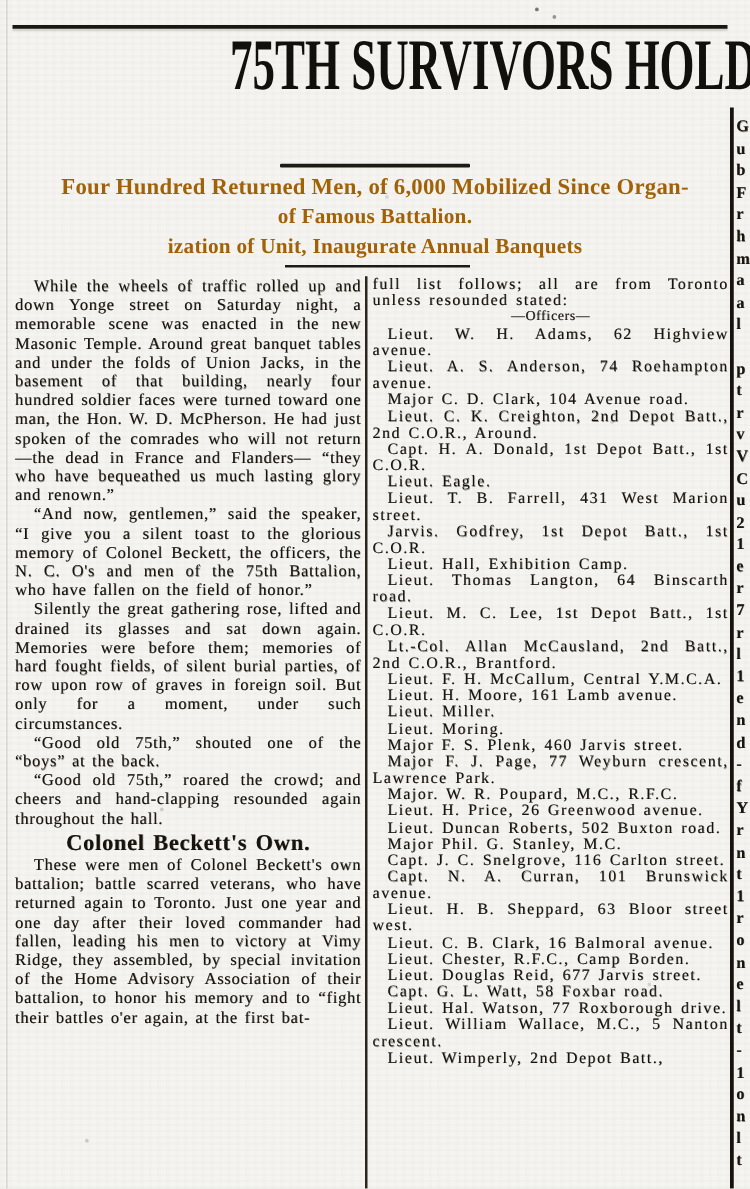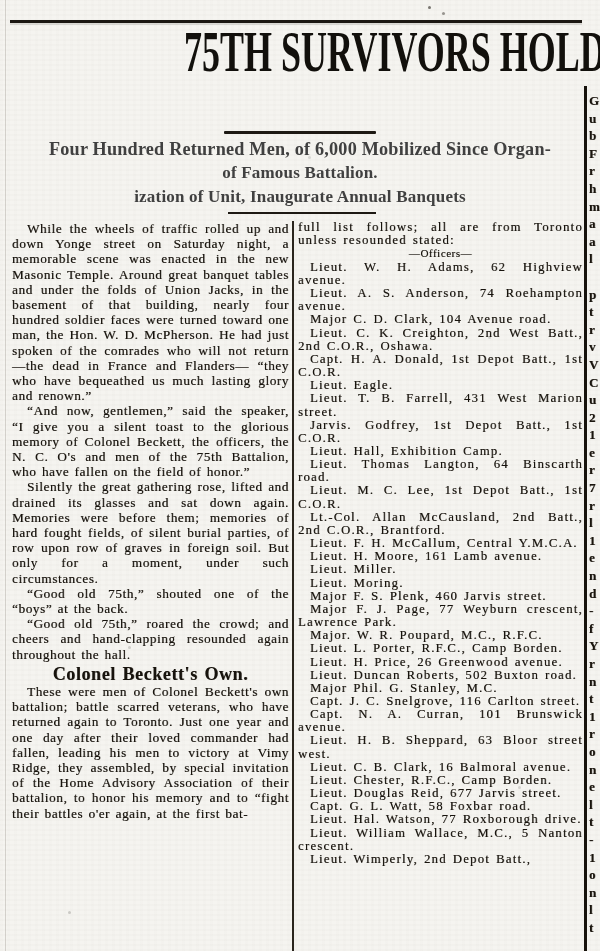--- a/index.html
+++ b/index.html
@@ -16,21 +16,21 @@
   }
   .left-edge-line{position:absolute;top:0;left:5px;width:1px;height:951px;background:rgba(60,50,40,0.18);}
   .top-rule{position:absolute;top:20px;left:10px;width:572px;height:3px;background:#1b1712;box-shadow:0 2px 0 rgba(27,23,18,0.12);}
   .masthead{position:absolute;top:26px;left:0;width:540px;display:flex;align-items:center;}
   .hl{white-space:nowrap;font-weight:bold;font-size:58px;color:#12100c;transform:scaleX(0.62);transform-origin:center;}
   .hl1{line-height:52px;}
   .hl2{line-height:50px;position:relative;left:16px;}
   .divider{position:absolute;background:#1d1913;}
   .d1{top:131px;left:224px;width:152px;height:3px;border-radius:1px;}
   .d2{top:212px;left:228px;width:148px;height:2px;}
-  .subtitle{position:absolute;top:137px;left:0;width:600px;display:flex;flex-direction:column;align-items:center;font-weight:bold;color:#404040;}
+  .subtitle{position:absolute;top:137px;left:0;width:600px;display:flex;flex-direction:column;align-items:center;font-weight:bold;color:#a16207;}
   .sub-line{white-space:nowrap;font-size:17px;line-height:24px;letter-spacing:0.2px;}
   .sub-line:first-child{font-size:18.2px;}
   .columns{position:absolute;top:221px;left:12px;width:571px;display:flex;align-items:stretch;}
   .col-left{
     width:277px;font-size:13.2px;line-height:15.2px;text-align:justify;
     letter-spacing:0.045em;word-spacing:1.5px;
     text-shadow:0.45px 0.25px 0 rgba(25,20,12,0.5);
   }
   .col-rule{width:2px;background:#2a251d;margin:0 4px 0 3px;min-height:730px;}
   .col-right{
@@ -104,37 +104,36 @@
 
     <div class="col-rule"></div>
 
     <div class="col-right">
       <p class="para intro">full list follows; all are from Toronto unless resounded stated:</p>
       <div class="officers-heading">—Officers—</div>
       <div>
           <p class="entry">Lieut. W. H. Adams, 62 Highview avenue.</p>
           <p class="entry">Lieut. A. S. Anderson, 74 Roehampton avenue.</p>
           <p class="entry">Major C. D. Clark, 104 Avenue road.</p>
-          <p class="entry">Lieut. C. K. Creighton, 2nd West Batt., 2nd C.O.R., Oshawa.</p>
+          <p class="entry">Lieut. C. K. Creighton, 2nd Depot Batt., 2nd C.O.R., Around.</p>
           <p class="entry">Capt. H. A. Donald, 1st Depot Batt., 1st C.O.R.</p>
           <p class="entry">Lieut. Eagle.</p>
           <p class="entry">Lieut. T. B. Farrell, 431 West Marion street.</p>
           <p class="entry">Jarvis. Godfrey, 1st Depot Batt., 1st C.O.R.</p>
           <p class="entry">Lieut. Hall, Exhibition Camp.</p>
           <p class="entry">Lieut. Thomas Langton, 64 Binscarth road.</p>
           <p class="entry">Lieut. M. C. Lee, 1st Depot Batt., 1st C.O.R.</p>
           <p class="entry">Lt.-Col. Allan McCausland, 2nd Batt., 2nd C.O.R., Brantford.</p>
           <p class="entry">Lieut. F. H. McCallum, Central Y.M.C.A.</p>
           <p class="entry">Lieut. H. Moore, 161 Lamb avenue.</p>
           <p class="entry">Lieut. Miller.</p>
           <p class="entry">Lieut. Moring.</p>
           <p class="entry">Major F. S. Plenk, 460 Jarvis street.</p>
           <p class="entry">Major F. J. Page, 77 Weyburn crescent, Lawrence Park.</p>
           <p class="entry">Major. W. R. Poupard, M.C., R.F.C.</p>
-          <p class="entry">Lieut. L. Porter, R.F.C., Camp Borden.</p>
           <p class="entry">Lieut. H. Price, 26 Greenwood avenue.</p>
           <p class="entry">Lieut. Duncan Roberts, 502 Buxton road.</p>
           <p class="entry">Major Phil. G. Stanley, M.C.</p>
           <p class="entry">Capt. J. C. Snelgrove, 116 Carlton street.</p>
           <p class="entry">Capt. N. A. Curran, 101 Brunswick avenue.</p>
           <p class="entry">Lieut. H. B. Sheppard, 63 Bloor street west.</p>
           <p class="entry">Lieut. C. B. Clark, 16 Balmoral avenue.</p>
           <p class="entry">Lieut. Chester, R.F.C., Camp Borden.</p>
           <p class="entry">Lieut. Douglas Reid, 677 Jarvis street.</p>
           <p class="entry">Capt. G. L. Watt, 58 Foxbar road.</p>

